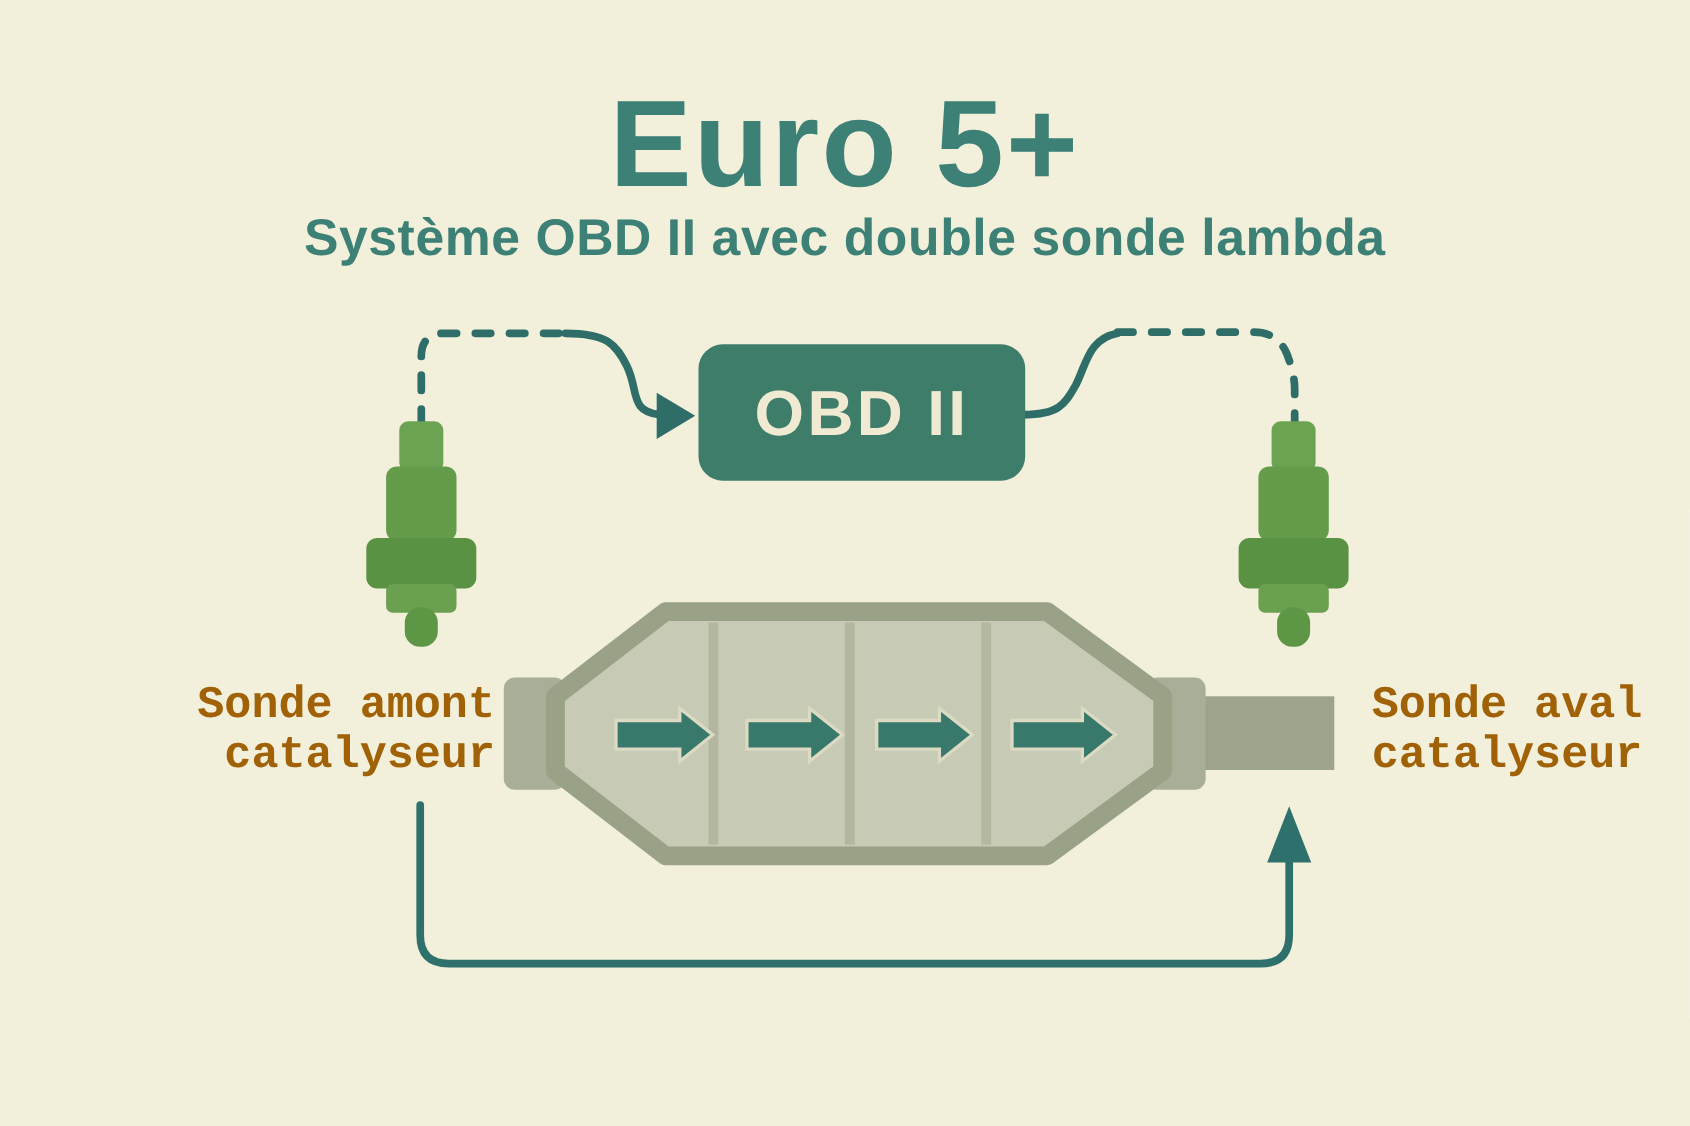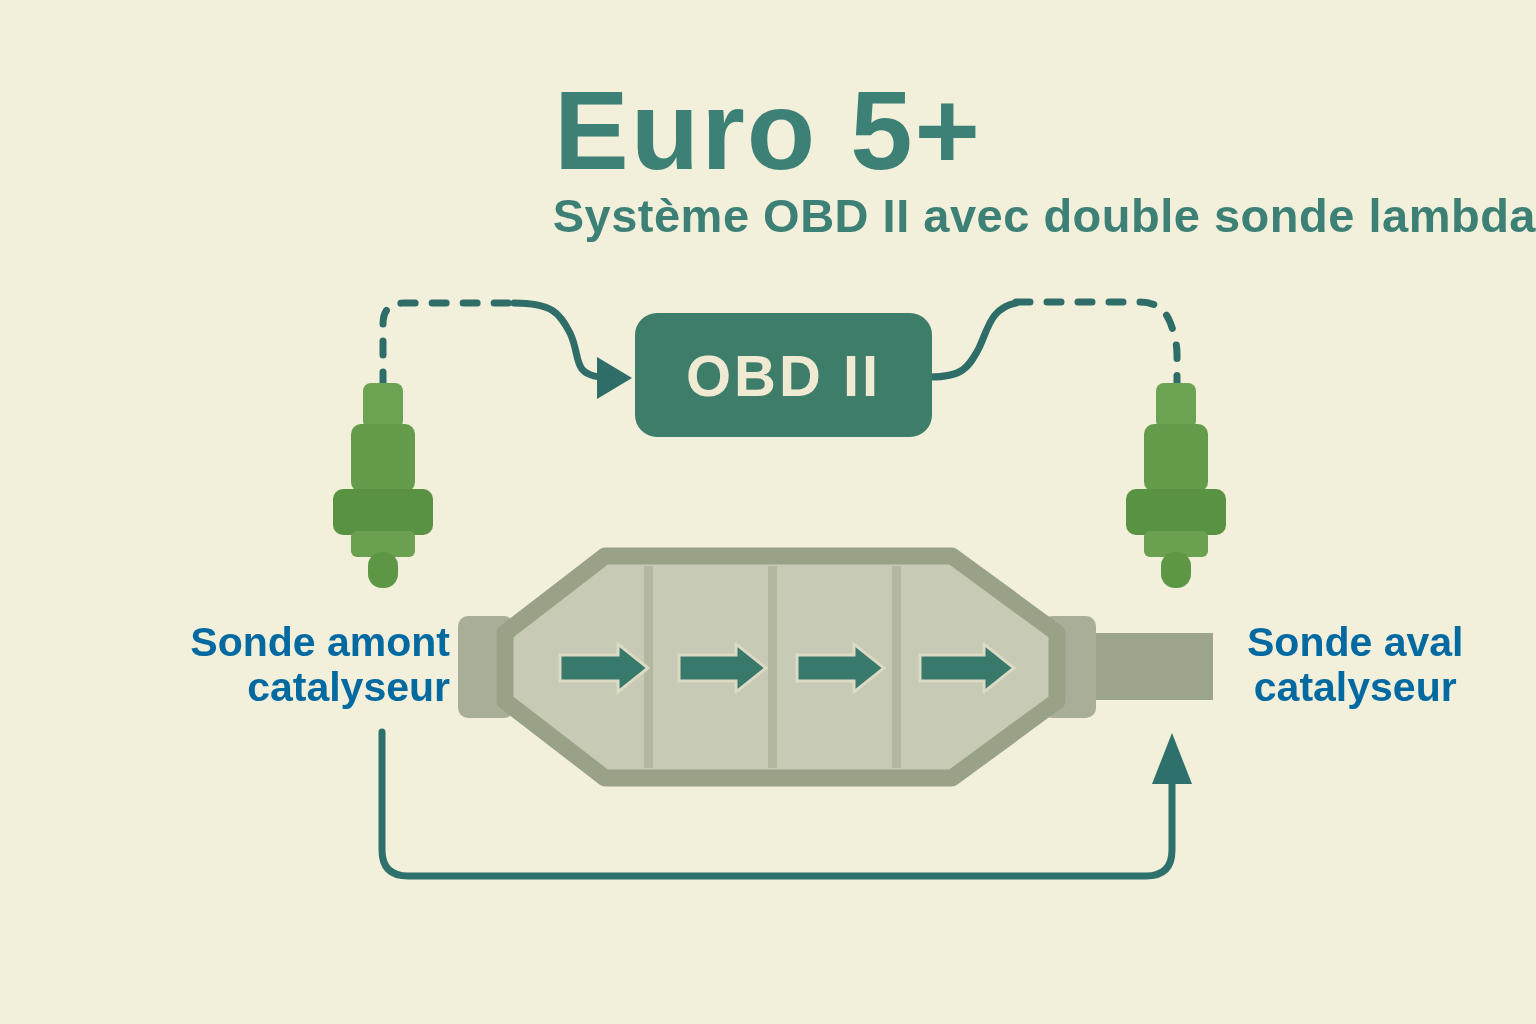--- a/index.html
+++ b/index.html
@@ -30,35 +30,36 @@
   }
   .stage svg{position:absolute;left:0;top:0;z-index:1;}
   .txt{position:absolute;z-index:2;color:var(--teal-text);}
   .title{
     left:0;right:0;top:66px;
     text-align:center;
     font-size:112px;font-weight:bold;letter-spacing:2px;
   }
   .subtitle{
     left:0;right:0;top:188px;
-    text-align:right;
+    text-align:center;
     font-size:47px;font-weight:bold;letter-spacing:0.5px;
   }
   .obd-box{
     position:absolute;z-index:2;
     left:635px;top:313px;width:297px;height:124px;
     background:var(--obd-bg);
     border-radius:22px;
     display:flex;align-items:center;justify-content:center;
     color:var(--obd-text);
     font-size:58px;font-weight:bold;letter-spacing:3px;text-align:center;
   }
   .label{
     font-size:41px;font-weight:bold;line-height:1.1;
-    color:#0369a1;
+    color:#a16207;
+    font-family:Liberation Mono, monospace;
   }
   .label-upstream{right:1086px;top:620px;text-align:right;}
   .label-downstream{left:1247px;top:620px;text-align:center;}
 </style>
 </head>
 <body>
 
 <div class="stage">
 
   <svg width="1536" height="1024" viewBox="0 0 1536 1024">

